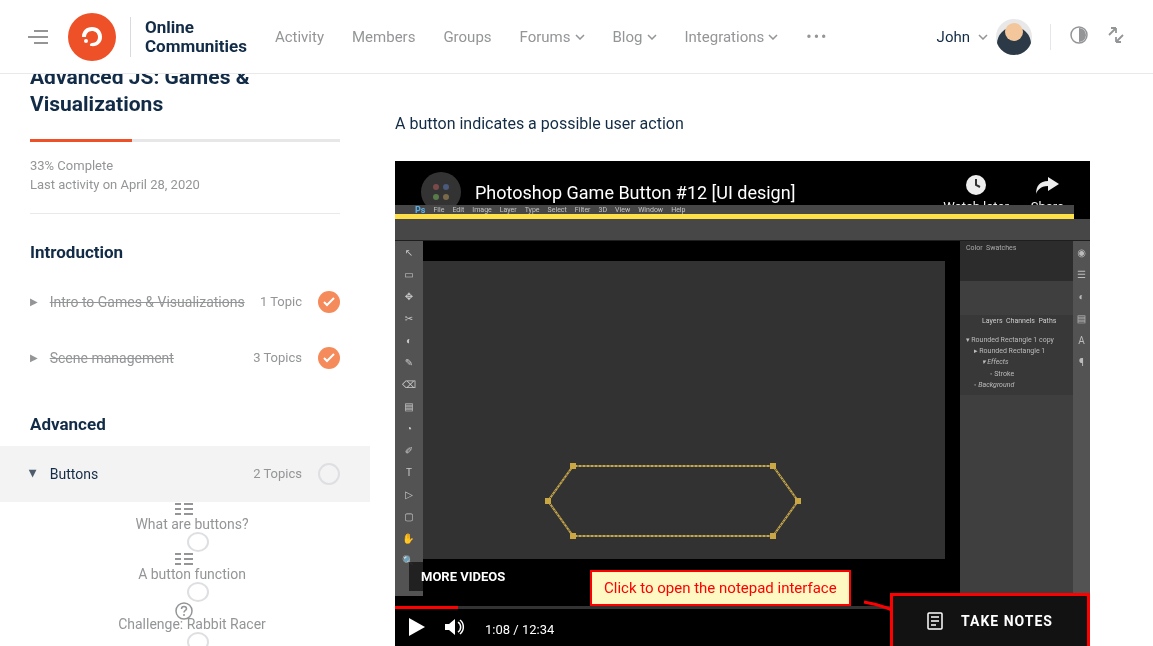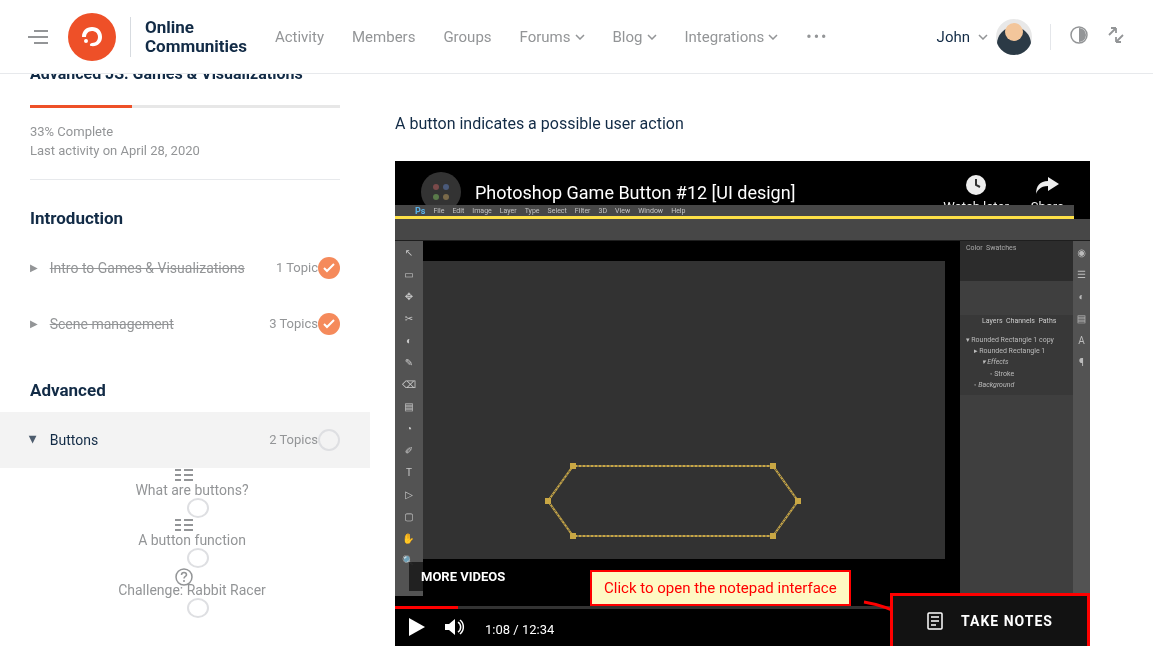--- a/index.html
+++ b/index.html
@@ -16,48 +16,48 @@
 .nav-item svg { width: 10px; height: 6px; }
 .dots { margin-left: 28px; color: #939597; cursor: pointer; letter-spacing: 2px; }
 .right-cluster { margin-left: auto; display: flex; align-items: center; gap: 18px; }
 .user { display: flex; align-items: center; gap: 8px; color: #122b46; font-size: 15px; cursor: pointer; }
 .avatar { width: 36px; height: 36px; border-radius: 50%; background: #e8e8e8; position: relative; overflow: hidden; }
 .avatar::after { content: ""; position: absolute; top: 4px; left: 9px; width: 18px; height: 18px; background: #f3c69b; border-radius: 50%; box-shadow: 0 12px 0 8px #2b3a46; }
 .vsep { width: 1px; height: 26px; background: #e4e6ea; }
 .icon-btn { cursor: pointer; color: #939597; }
 .main { display: flex; height: calc(100% - 74px); }
 .sidebar { width: 370px; padding: 0 30px; overflow: hidden; }
-.course-title { font-size: 16px; font-weight: 700; color: #122b46; margin-top: -10px; line-height: 1.3; }
+.course-title { font-size: 21px; font-weight: 700; color: #122b46; margin-top: -10px; line-height: 1.3; }
 .progress-wrap { margin-top: 20px; height: 3px; background: #e7e7e7; }
 .progress-bar { height: 100%; width: 33%; background: #ee5028; }
 .meta { font-size: 13px; color: #939597; margin-top: 14px; line-height: 1.5; }
 .meta-sep { height: 1px; background: #e7e9ec; margin-top: 18px; }
 .section-head { font-size: 17px; font-weight: 700; color: #122b46; margin-top: 28px; margin-bottom: 12px; }
 .lesson-row { display: flex; align-items: center; height: 56px; font-size: 14px; color: #122b46; cursor: pointer; }
 .chev { margin-right: 12px; color: #939597; font-size: 10px; }
 .lesson-name { flex: 1; }
 .done .lesson-name { text-decoration: line-through; color: #939597; }
-.topic-count { font-size: 13px; color: #939597; margin-right: 0; }
+.topic-count { font-size: 13px; color: #939597; margin-right: 16px; }
 .status-dot { width: 22px; height: 22px; border-radius: 50%; background: #f58a5b; display: flex; align-items: center; justify-content: center; }
 .status-ring { width: 22px; height: 22px; border-radius: 50%; border: 2px solid #dedfe2; }
 .lesson-row.active { background: #f3f3f3; margin: 0 -30px; padding: 0 30px; }
 .lesson-row.active .chev { transform: rotate(90deg); color: #4d5c6d; }
 .sublist .row { display: flex; align-items: center; height: 50px; font-size: 14px; color: #939597; padding-left: 14px; cursor: pointer; flex-direction: column; }
 .sublist .rico { width: 18px; height: 14px; margin-right: 16px; }
 .sublist .rlabel { flex: 1; }
 .sublist .status-ring { margin-left: 12px; }
 .content { flex: 1; padding: 0 25px; overflow: hidden; }
 .lesson-desc { font-size: 16px; color: #122b46; margin-top: 40px; margin-bottom: 28px; }
 .video { position: relative; width: 695px; height: 488px; background: #000; }
 .video-top { position: absolute; top: 0; left: 0; right: 0; height: 62px; display: flex; align-items: center; padding: 0 26px; background: linear-gradient(#000,#0000); z-index: 2; }
 .vavatar { width: 40px; height: 40px; border-radius: 50%; background: #333; margin-right: 14px; display: flex; align-items: center; justify-content: center; }
 .vtitle { color: #fff; font-size: 18px; flex: 1; }
 .vtop-act { display: flex; flex-direction: column; align-items: center; color: #eee; font-size: 13px; margin-left: 22px; cursor: pointer; }
 .vtop-act .ico { width: 28px; height: 28px; display: flex; align-items: center; justify-content: center; }
-.ps-menu { position: absolute; top: 44px; left: 0; right: 16px; height: 14px; background: #474747; border-bottom: 3px solid #fde047; font-size: 7px; color: #c4c4c4; padding-left: 20px; display: flex; gap: 8px; align-items: center; z-index: 2; }
+.ps-menu { position: absolute; top: 44px; left: 0; right: 16px; height: 14px; background: #474747; border-bottom: 5px solid #fde047; font-size: 7px; color: #c4c4c4; padding-left: 20px; display: flex; gap: 8px; align-items: center; z-index: 2; }
 .ps-opts { position: absolute; top: 58px; left: 0; right: 0; height: 22px; background: #474747; border-bottom: 1px solid #1e1e1e; z-index: 2; }
 .ps-tools { position: absolute; left: 0; top: 80px; width: 28px; bottom: 53px; background: #535353; display: flex; flex-direction: column; }
 .ps-tool { height: 22px; margin: 0 3px; border-radius: 2px; display: flex; align-items: center; justify-content: center; color: #c9c9c9; font-size: 10px; }
 .ps-right { position: absolute; right: 0; top: 80px; width: 130px; bottom: 53px; background: #3f3f3f; }
 .ps-stage { position: absolute; left: 28px; right: 145px; top: 100px; bottom: 90px; background: #323232; }
 .gold-shape { position: absolute; left: 120px; top: 200px; width: 260px; height: 80px; }
 .gold-shape svg { width: 100%; height: 100%; }
 .more-vid { position: absolute; left: 14px; bottom: 58px; background: rgba(0,0,0,.6); color: #fff; font-size: 13px; font-weight: 700; padding: 7px 12px; }
 .controls { position: absolute; left: 0; right: 0; bottom: 0; height: 40px; display: flex; align-items: center; padding: 0 14px; z-index: 5; }
 .scrubber { position: absolute; bottom: 40px; left: 0; right: 0; height: 3px; background: rgba(255,255,255,.2); z-index: 5; }

